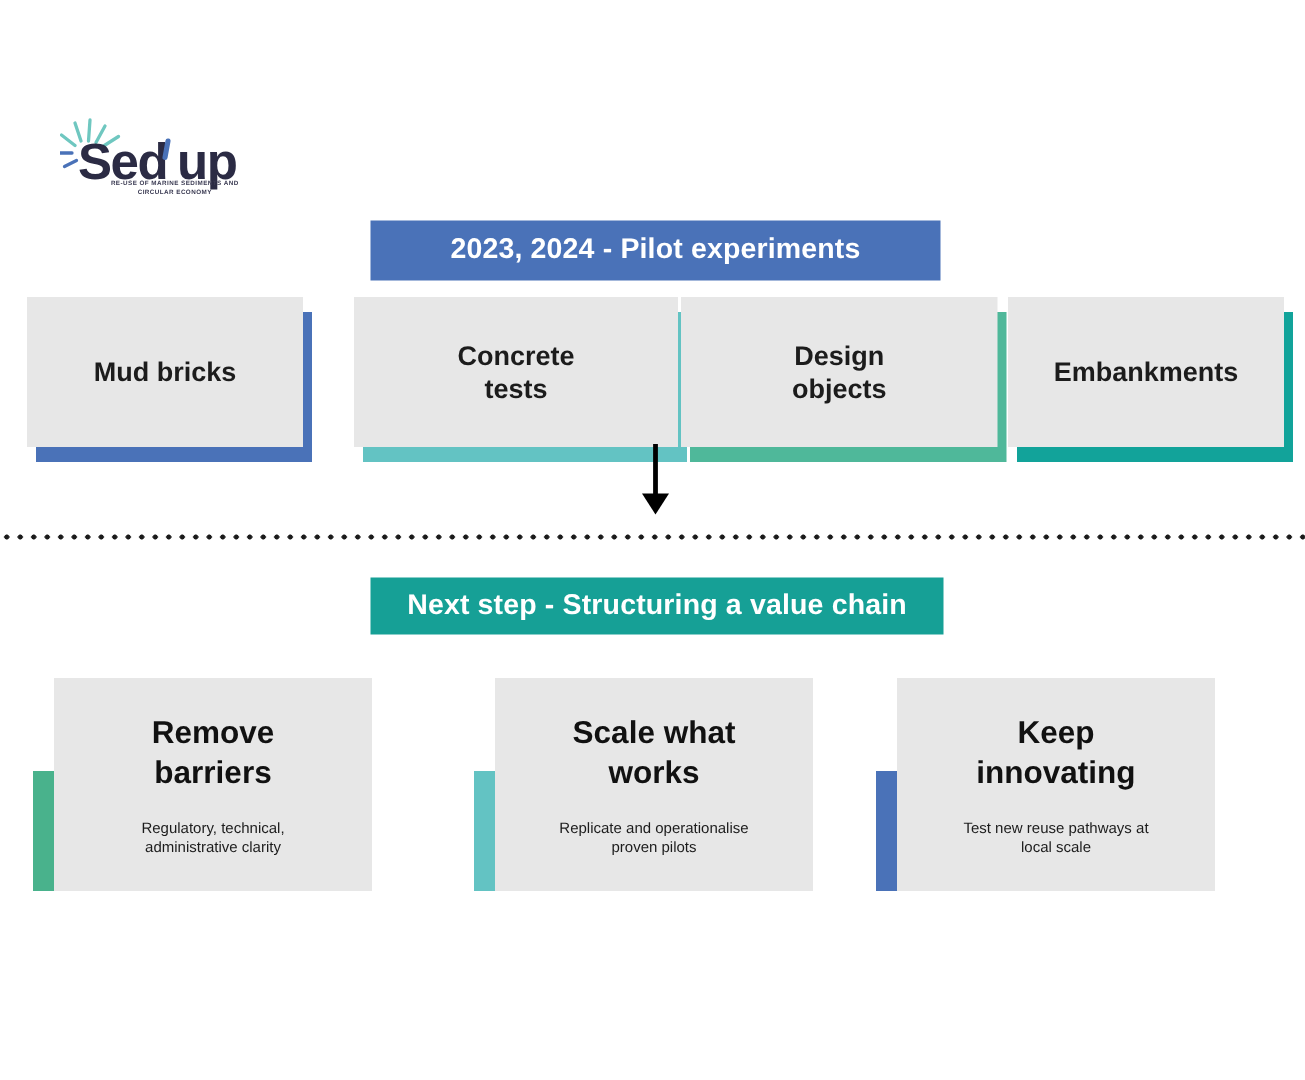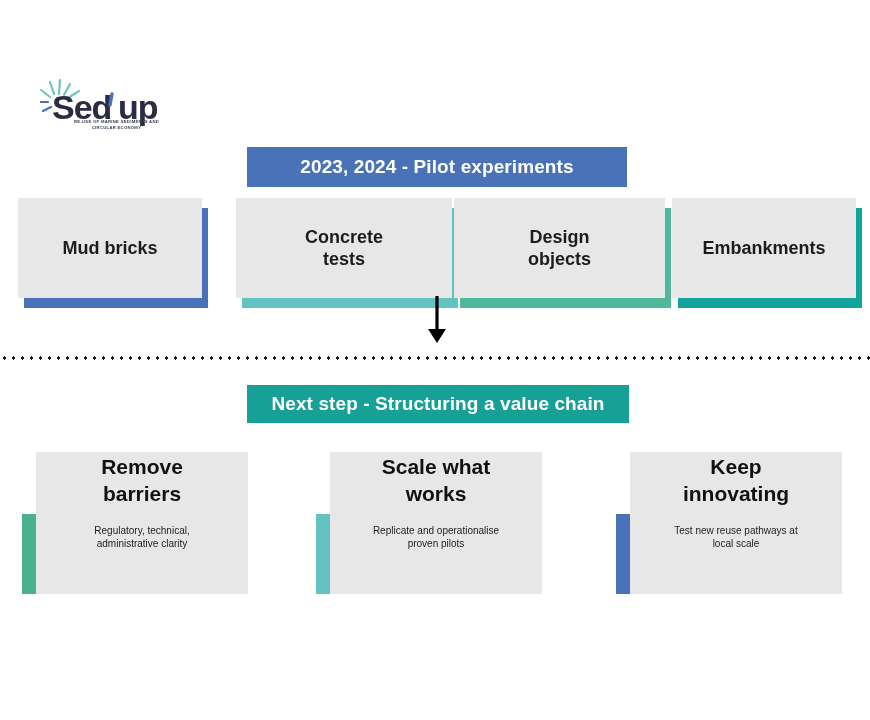--- a/index.html
+++ b/index.html
@@ -132,21 +132,21 @@
     height: 80px;
   }
   .card-bot .face {
     position: absolute;
     left: 0;
     top: 0;
     width: 212px;
     height: 142px;
     background: #e7e7e7;
     box-sizing: border-box;
-    padding: 2px 10px 10px 10px;
+    padding: 24px 10px 10px 10px;
     text-align: center;
   }
   .card-bot .title {
     font-weight: bold;
     font-size: 21px;
     color: #111111;
     line-height: 1.28;
   }
   .card-bot .desc {
     margin-top: 16px;
@@ -218,19 +218,19 @@
     <div class="desc">Regulatory, technical,<br>administrative clarity</div>
   </div>
 </div>
 <div class="card-bot" id="bot-card-1" style="left:330px;">
   <div class="shadow" style="background: rgb(99, 195, 195);"></div>
   <div class="face">
     <div class="title">Scale what<br>works</div>
     <div class="desc">Replicate and operationalise<br>proven pilots</div>
   </div>
 </div>
-<div class="card-bot" id="bot-card-2" style="left:630px;">
+<div class="card-bot" id="bot-card-2" style="left:598px;">
   <div class="shadow" style="background: rgb(74, 114, 184);"></div>
   <div class="face">
     <div class="title">Keep<br>innovating</div>
     <div class="desc">Test new reuse pathways at<br>local scale</div>
   </div>
 </div>
 
 </body></html>

